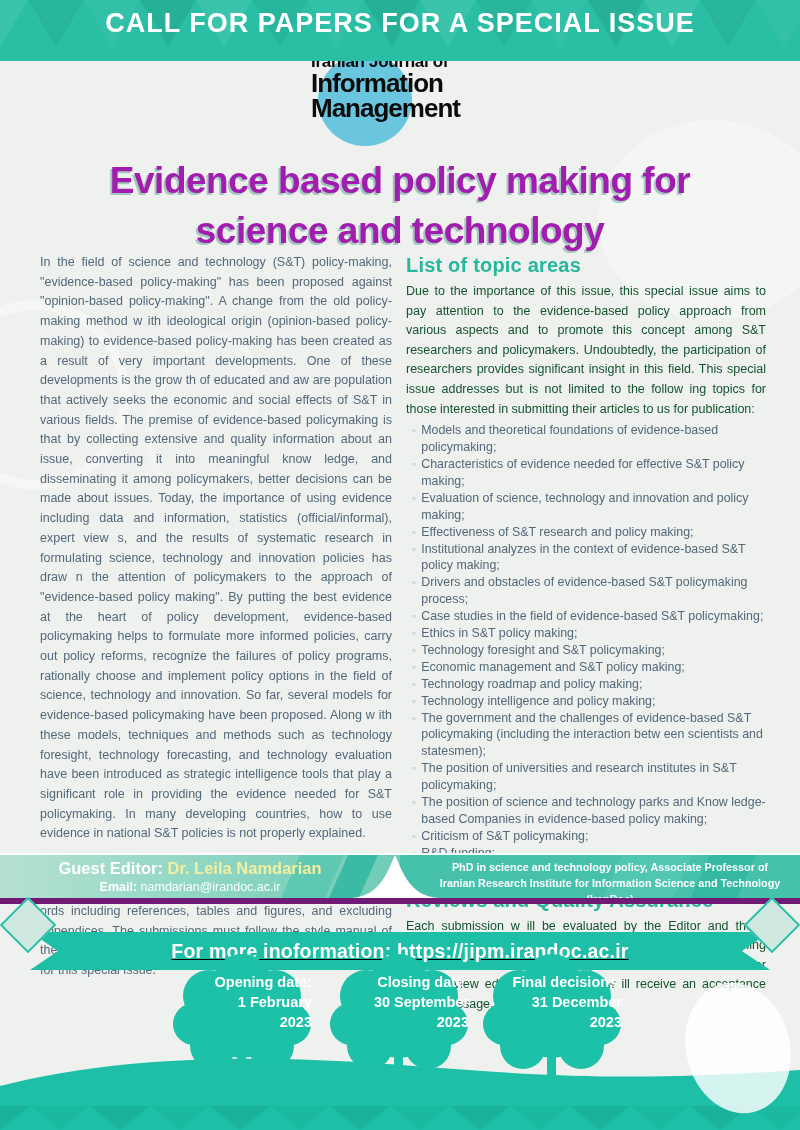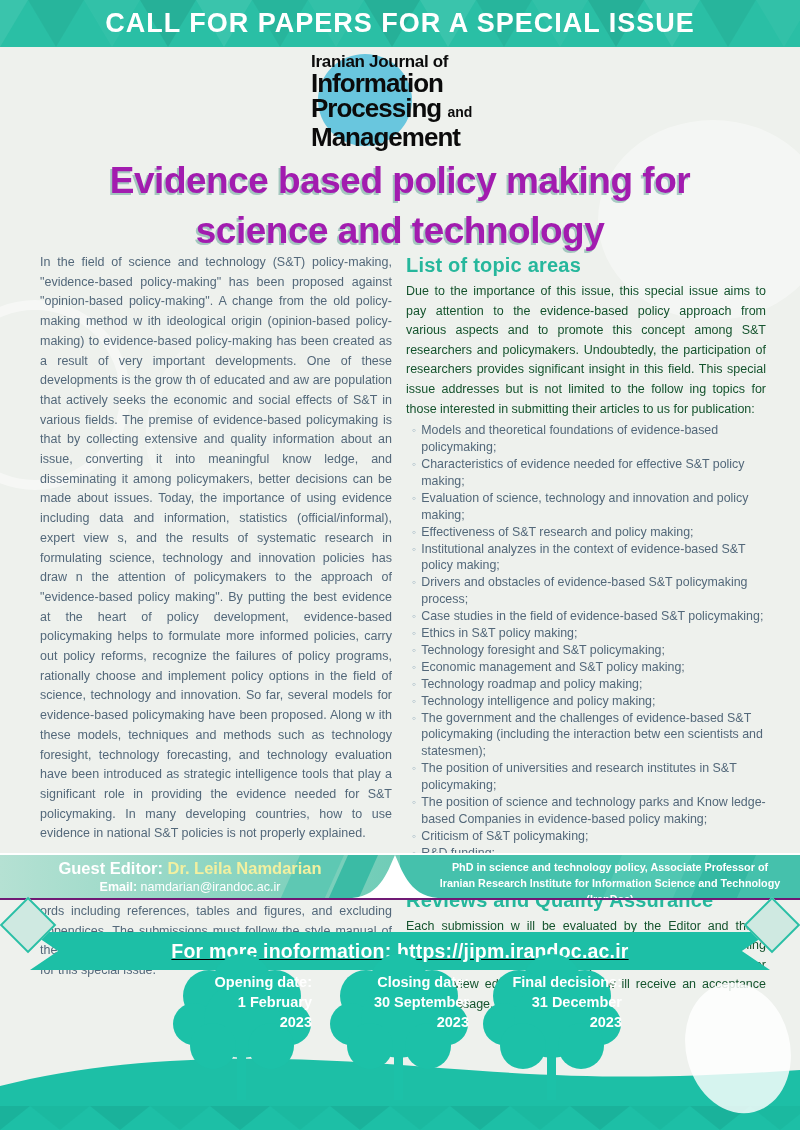--- a/index.html
+++ b/index.html
@@ -7,21 +7,21 @@
   .page{position:relative;width:800px;height:1130px;background:#eef1ed;overflow:hidden;}
 
   
   .bg-ellipse{position:absolute;border-radius:50%;pointer-events:none;}
   .be1{left:598px;top:120px;width:230px;height:200px;background:rgba(255,255,255,.38);}
   .be2{left:-60px;top:300px;width:170px;height:170px;border:10px solid rgba(255,255,255,.45);}
   .be3{left:150px;top:330px;width:90px;height:150px;border:8px solid rgba(255,255,255,.30);transform:rotate(20deg);}
   .egg{position:absolute;left:686px;top:982px;width:104px;height:132px;background:rgba(255,255,255,.82);border-radius:50%;transform:rotate(-14deg);z-index:6;}
 
   
-  .banner{position:absolute;left:0;top:0;width:800px;height:47px;background:#2abfa5;z-index:3;}
+  .banner{position:absolute;left:0;top:0;width:800px;height:61px;background:#2abfa5;z-index:3;}
   .banner svg{position:absolute;left:0;top:0;}
   .banner-title{position:relative;z-index:2;display:block;text-align:center;line-height:47px;
     color:#ffffff;font-size:27px;font-weight:bold;letter-spacing:1px;}
 
   
   .logo{position:absolute;left:311px;top:52px;width:200px;height:100px;z-index:2;}
   .logo-circle{position:absolute;left:7px;top:2px;width:94px;height:92px;border-radius:50%;background:#69c6de;}
   .logo-text{position:relative;color:#0b0b0b;}
   .logo-l1{font-size:17px;font-weight:bold;line-height:19px;letter-spacing:-0.3px;}
   .logo-l2,.logo-l3,.logo-l4{font-size:26px;font-weight:bold;line-height:25px;letter-spacing:-1px;}
@@ -40,21 +40,21 @@
   h2.sec.later{margin-top:9px;}
   p.body{margin:0;color:#53687a;font-size:12.5px;line-height:19.7px;text-align:justify;}
   p.body-r{margin:0;color:#14532d;font-size:12.5px;line-height:19.6px;text-align:justify;}
   ul.topics{margin:3px 0 0 0;padding:0 0 0 6px;list-style:none;}
   ul.topics li{display:flex;gap:5px;color:#53687a;font-size:12.4px;line-height:16.9px;}
   .bullet{color:#9ab2c0;font-size:12px;line-height:16.9px;}
   .topic-text{flex:1;}
 
   
   .guest-bar{position:absolute;left:0;top:853px;width:800px;height:43px;z-index:4;
-    border-top:2px solid #fff;border-bottom:2px solid #701a75;box-sizing:content-box;overflow:hidden;}
+    border-top:2px solid #fff;border-bottom:6px solid #701a75;box-sizing:content-box;overflow:hidden;}
   .gb-left{position:absolute;left:0;top:0;width:400px;height:43px;
     background:linear-gradient(90deg,#b5e1d3 0%,#8dd5c2 55%,#6fccb7 100%);}
   .gb-right{position:absolute;left:400px;top:0;width:400px;height:43px;background:#45c1ac;}
   .gb-stripe{position:absolute;top:-5px;height:55px;transform:skewX(-24deg);}
   .s1{left:290px;width:44px;background:#5ec8b3;}
   .s2{left:338px;width:30px;background:#3bbba5;}
   .s3{left:612px;width:70px;background:#56c8b4;opacity:.75;}
   .s4{left:700px;width:46px;background:#2fb5a0;opacity:.8;}
   .gb-divider{position:absolute;left:352px;top:0;}
   .gb-left-text{position:absolute;left:0;top:0;width:380px;height:43px;text-align:center;}
@@ -113,21 +113,20 @@
         <polygon points="756,0 812,0 784,47" fill="rgba(255,255,255,0.04)"></polygon>
       </svg>
     <span class="banner-title">CALL FOR PAPERS FOR A SPECIAL ISSUE</span>
   </div>
 
   <div class="logo">
     <div class="logo-circle"></div>
     <div class="logo-text">
       <div class="logo-l1">Iranian Journal of</div>
       <div class="logo-l2">Information</div>
-      <div class="logo-l3"><span>Processing</span> <span class="logo-and">and</span></div>
       <div class="logo-l4">Management</div>
     </div>
   </div>
 
   <div class="main-title">Evidence based policy making for science and technology</div>
 
   <div class="columns">
     <div class="col-left">
       <p class="body">In the field of science and technology (S&amp;T) policy-making, "evidence-based policy-making" has been proposed against "opinion-based policy-making". A change from the old policy-making method w ith ideological origin (opinion-based policy-making) to evidence-based policy-making has been created as a result of very important developments. One of these developments is the grow th of educated and aw are population that actively seeks the economic and social effects of S&amp;T in various fields. The premise of evidence-based policymaking is that by collecting extensive and quality information about an issue, converting it into meaningful know ledge, and disseminating it among policymakers, better decisions can be made about issues. Today, the importance of using evidence including data and information, statistics (official/informal), expert view s, and the results of systematic research in formulating science, technology and innovation policies has draw n the attention of policymakers to the approach of "evidence-based policy making". By putting the best evidence at the heart of policy development, evidence-based policymaking helps to formulate more informed policies, carry out policy reforms, recognize the failures of policy programs, rationally choose and implement policy options in the field of science, technology and innovation. So far, several models for evidence-based policymaking have been proposed. Along w ith these models, techniques and methods such as technology foresight, technology forecasting, and technology evaluation have been introduced as strategic intelligence tools that play a significant role in providing the evidence needed for S&amp;T policymaking. In many developing countries, how to use evidence in national S&amp;T policies is not properly explained.</p>
       <h2 class="sec later">Template and Style</h2>

